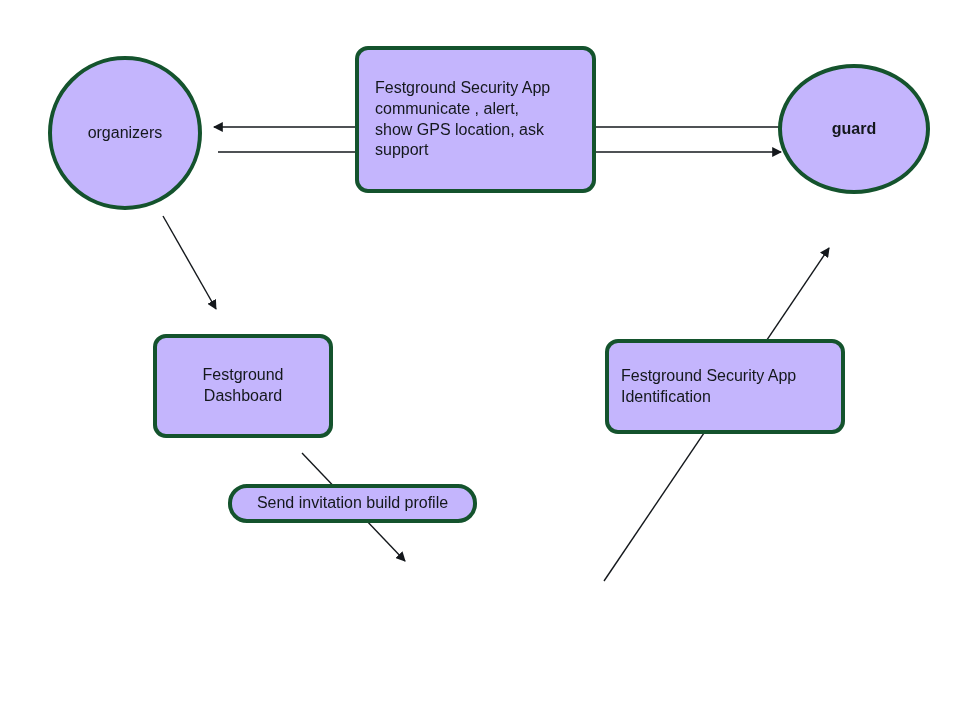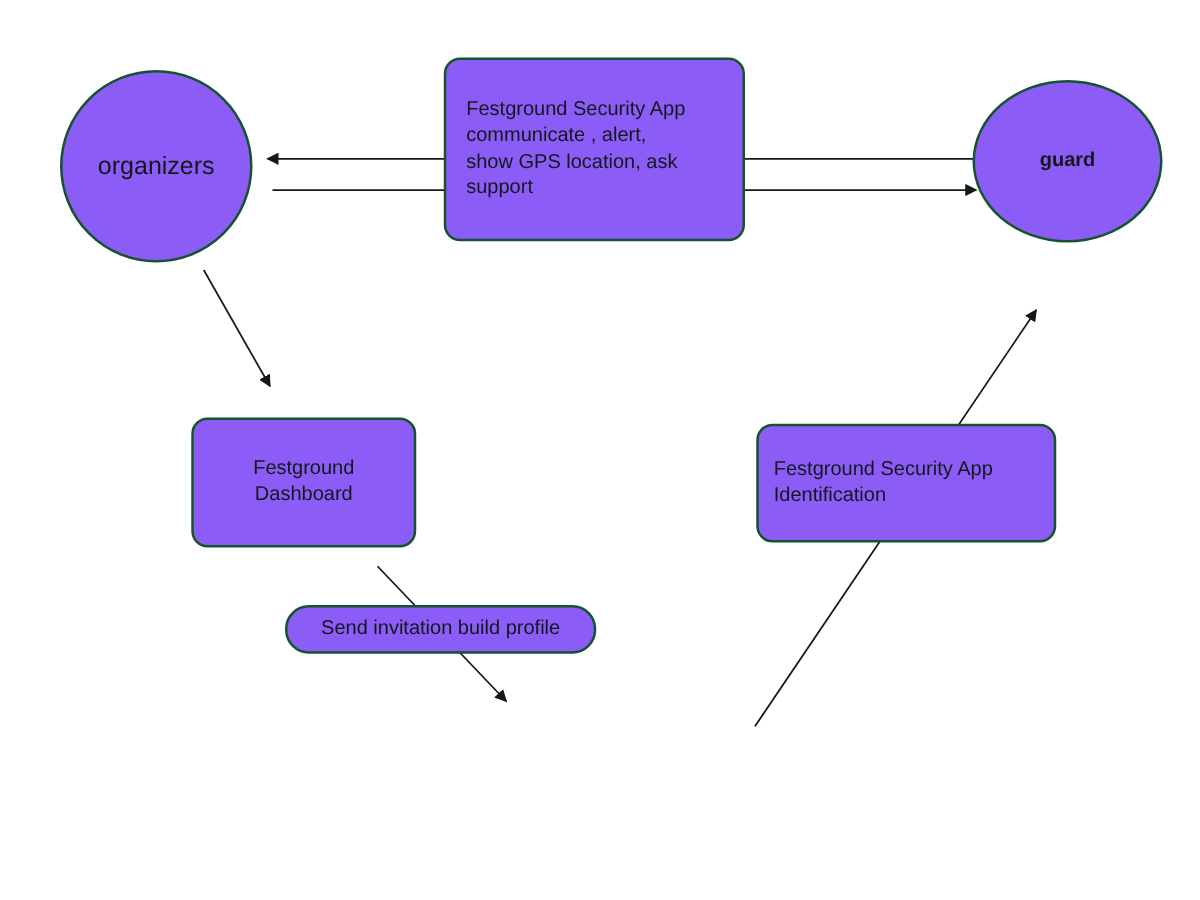--- a/index.html
+++ b/index.html
@@ -21,22 +21,22 @@
   #edges {
     position: absolute;
     left: 0;
     top: 0;
     width: 960px;
     height: 720px;
   }
   .node {
     position: absolute;
     box-sizing: border-box;
-    background: #8b5cf6;
-    border: 2px solid #14532d;
+    background: #c4b5fd;
+    border: 4px solid #14532d;
     color: #14181c;
     display: flex;
     align-items: center;
     z-index: 2;
   }
   .node .label {
     width: 100%;
     white-space: pre-line;
     line-height: 1.30;
   }
@@ -47,21 +47,21 @@
   }
   .rounded {
     border-radius: 13px;
   }
   .pill {
     border-radius: 19px;
   }
   
   #node-organizers {
     left: 48px;  top: 56px;  width: 154px;  height: 154px;
-    font-size: 20px;
+    font-size: 16px;
     justify-content: flex-end;
   }
   #node-guard {
     left: 778px; top: 64px;  width: 152px;  height: 130px;
     font-size: 16px;
     font-weight: bold;
   }
   #node-app-main {
     left: 355px; top: 46px;  width: 241px;  height: 147px;
     font-size: 16px;

